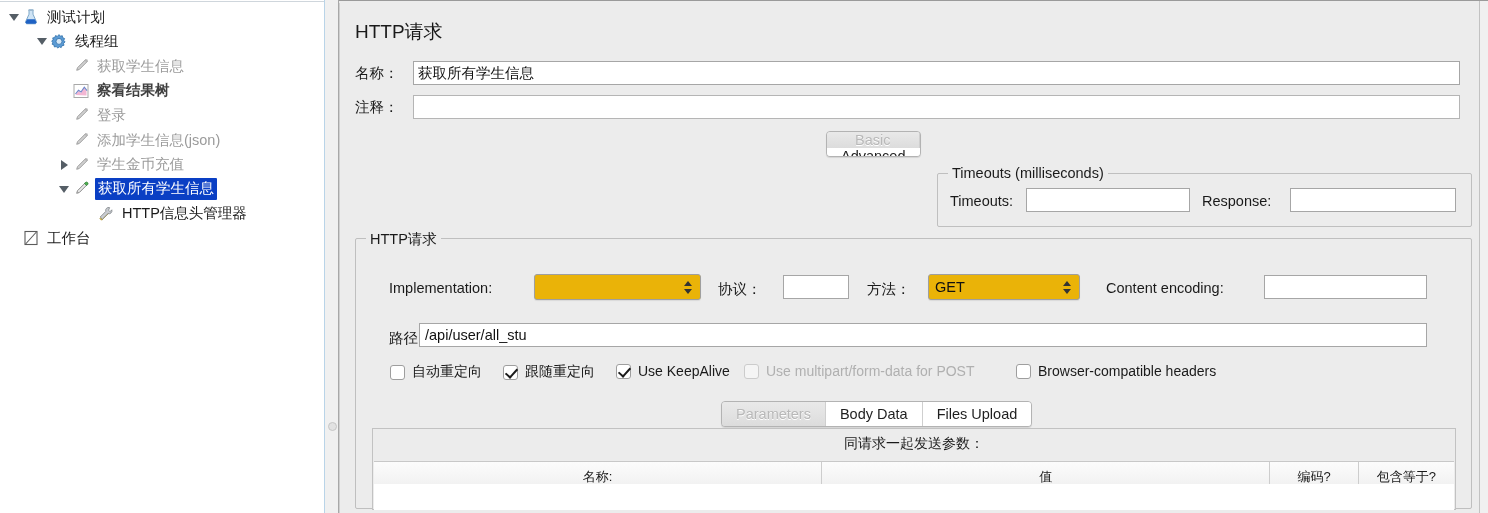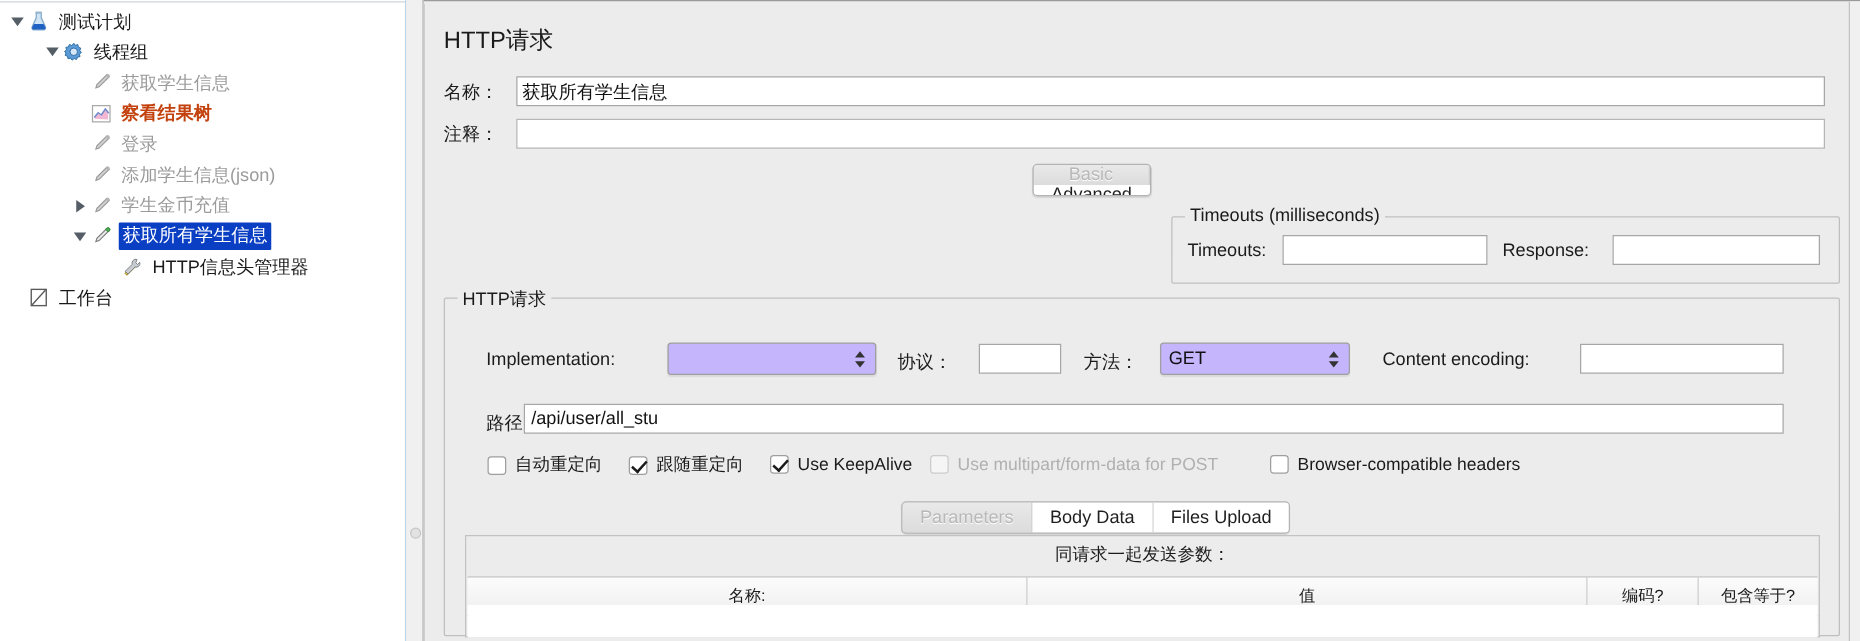--- a/index.html
+++ b/index.html
@@ -34,21 +34,21 @@
   .tree-row {
     position: absolute;
     left: 0;
     height: 24px;
     display: flex;
     align-items: center;
     white-space: nowrap;
     font-size: 14.5px;
     color: #9b9b9b;
   }
-  .tree-row.bold { color: #c2410c; font-weight: bold; }
+  .tree-row.bold { color: #404040; font-weight: bold; }
   .tree-row.dark { color: #1a1a1a; align-items: center; }
   .toggle {
     width: 16px; height: 16px;
     display: inline-flex; align-items: center; justify-content: center;
     flex: 0 0 16px;
   }
   .toggle.open::before {
     content: "";
     border-left: 5px solid transparent;
     border-right: 5px solid transparent;
@@ -194,21 +194,21 @@
     color: #111111;
     padding: 0 5px;
     display: flex; align-items: center;
     white-space: nowrap; overflow: hidden;
   }
 
   
   .combo {
     position: absolute;
     height: 26px;
-    background: #c4b5fd;
+    background: #eab308;
     border: 1px solid #9f9f9f;
     border-radius: 3px;
     display: flex; align-items: center;
     font-size: 14.5px;
     color: #111111;
     padding: 0 24px 0 6px;
     box-shadow: 0 1px 1px rgba(0,0,0,0.08);
     white-space: nowrap; overflow: hidden;
   }
   .combo .chev {

